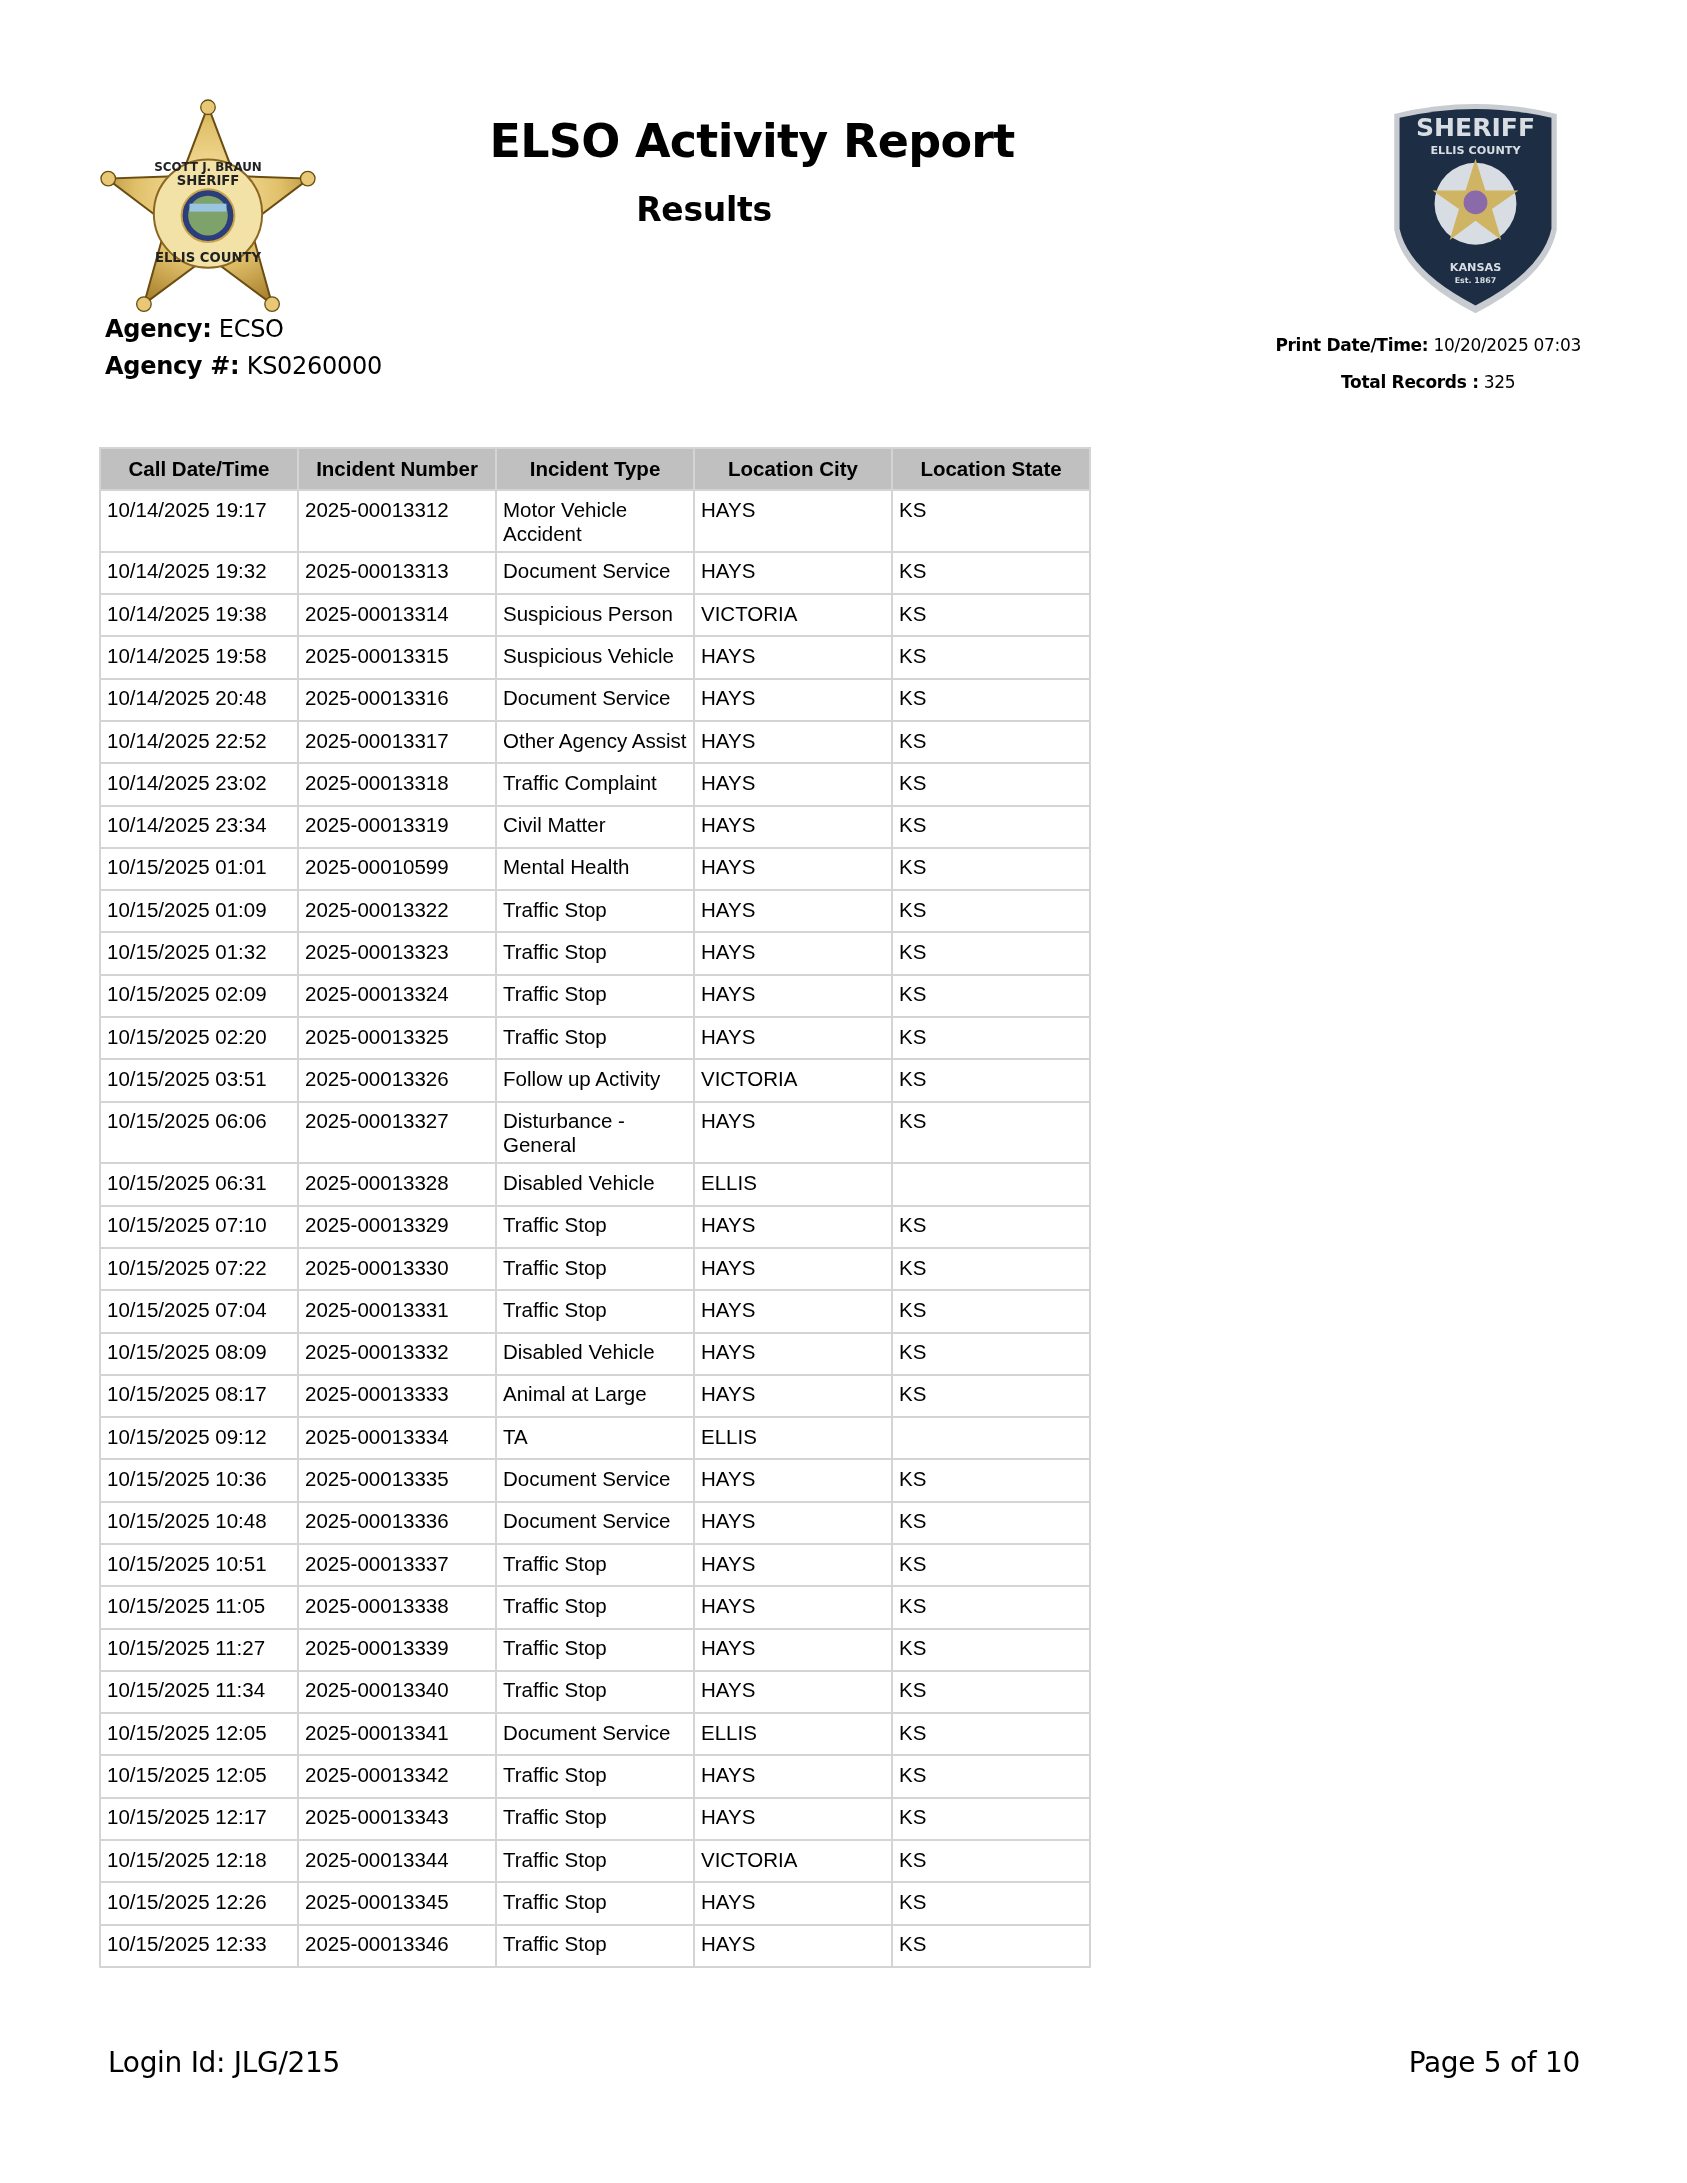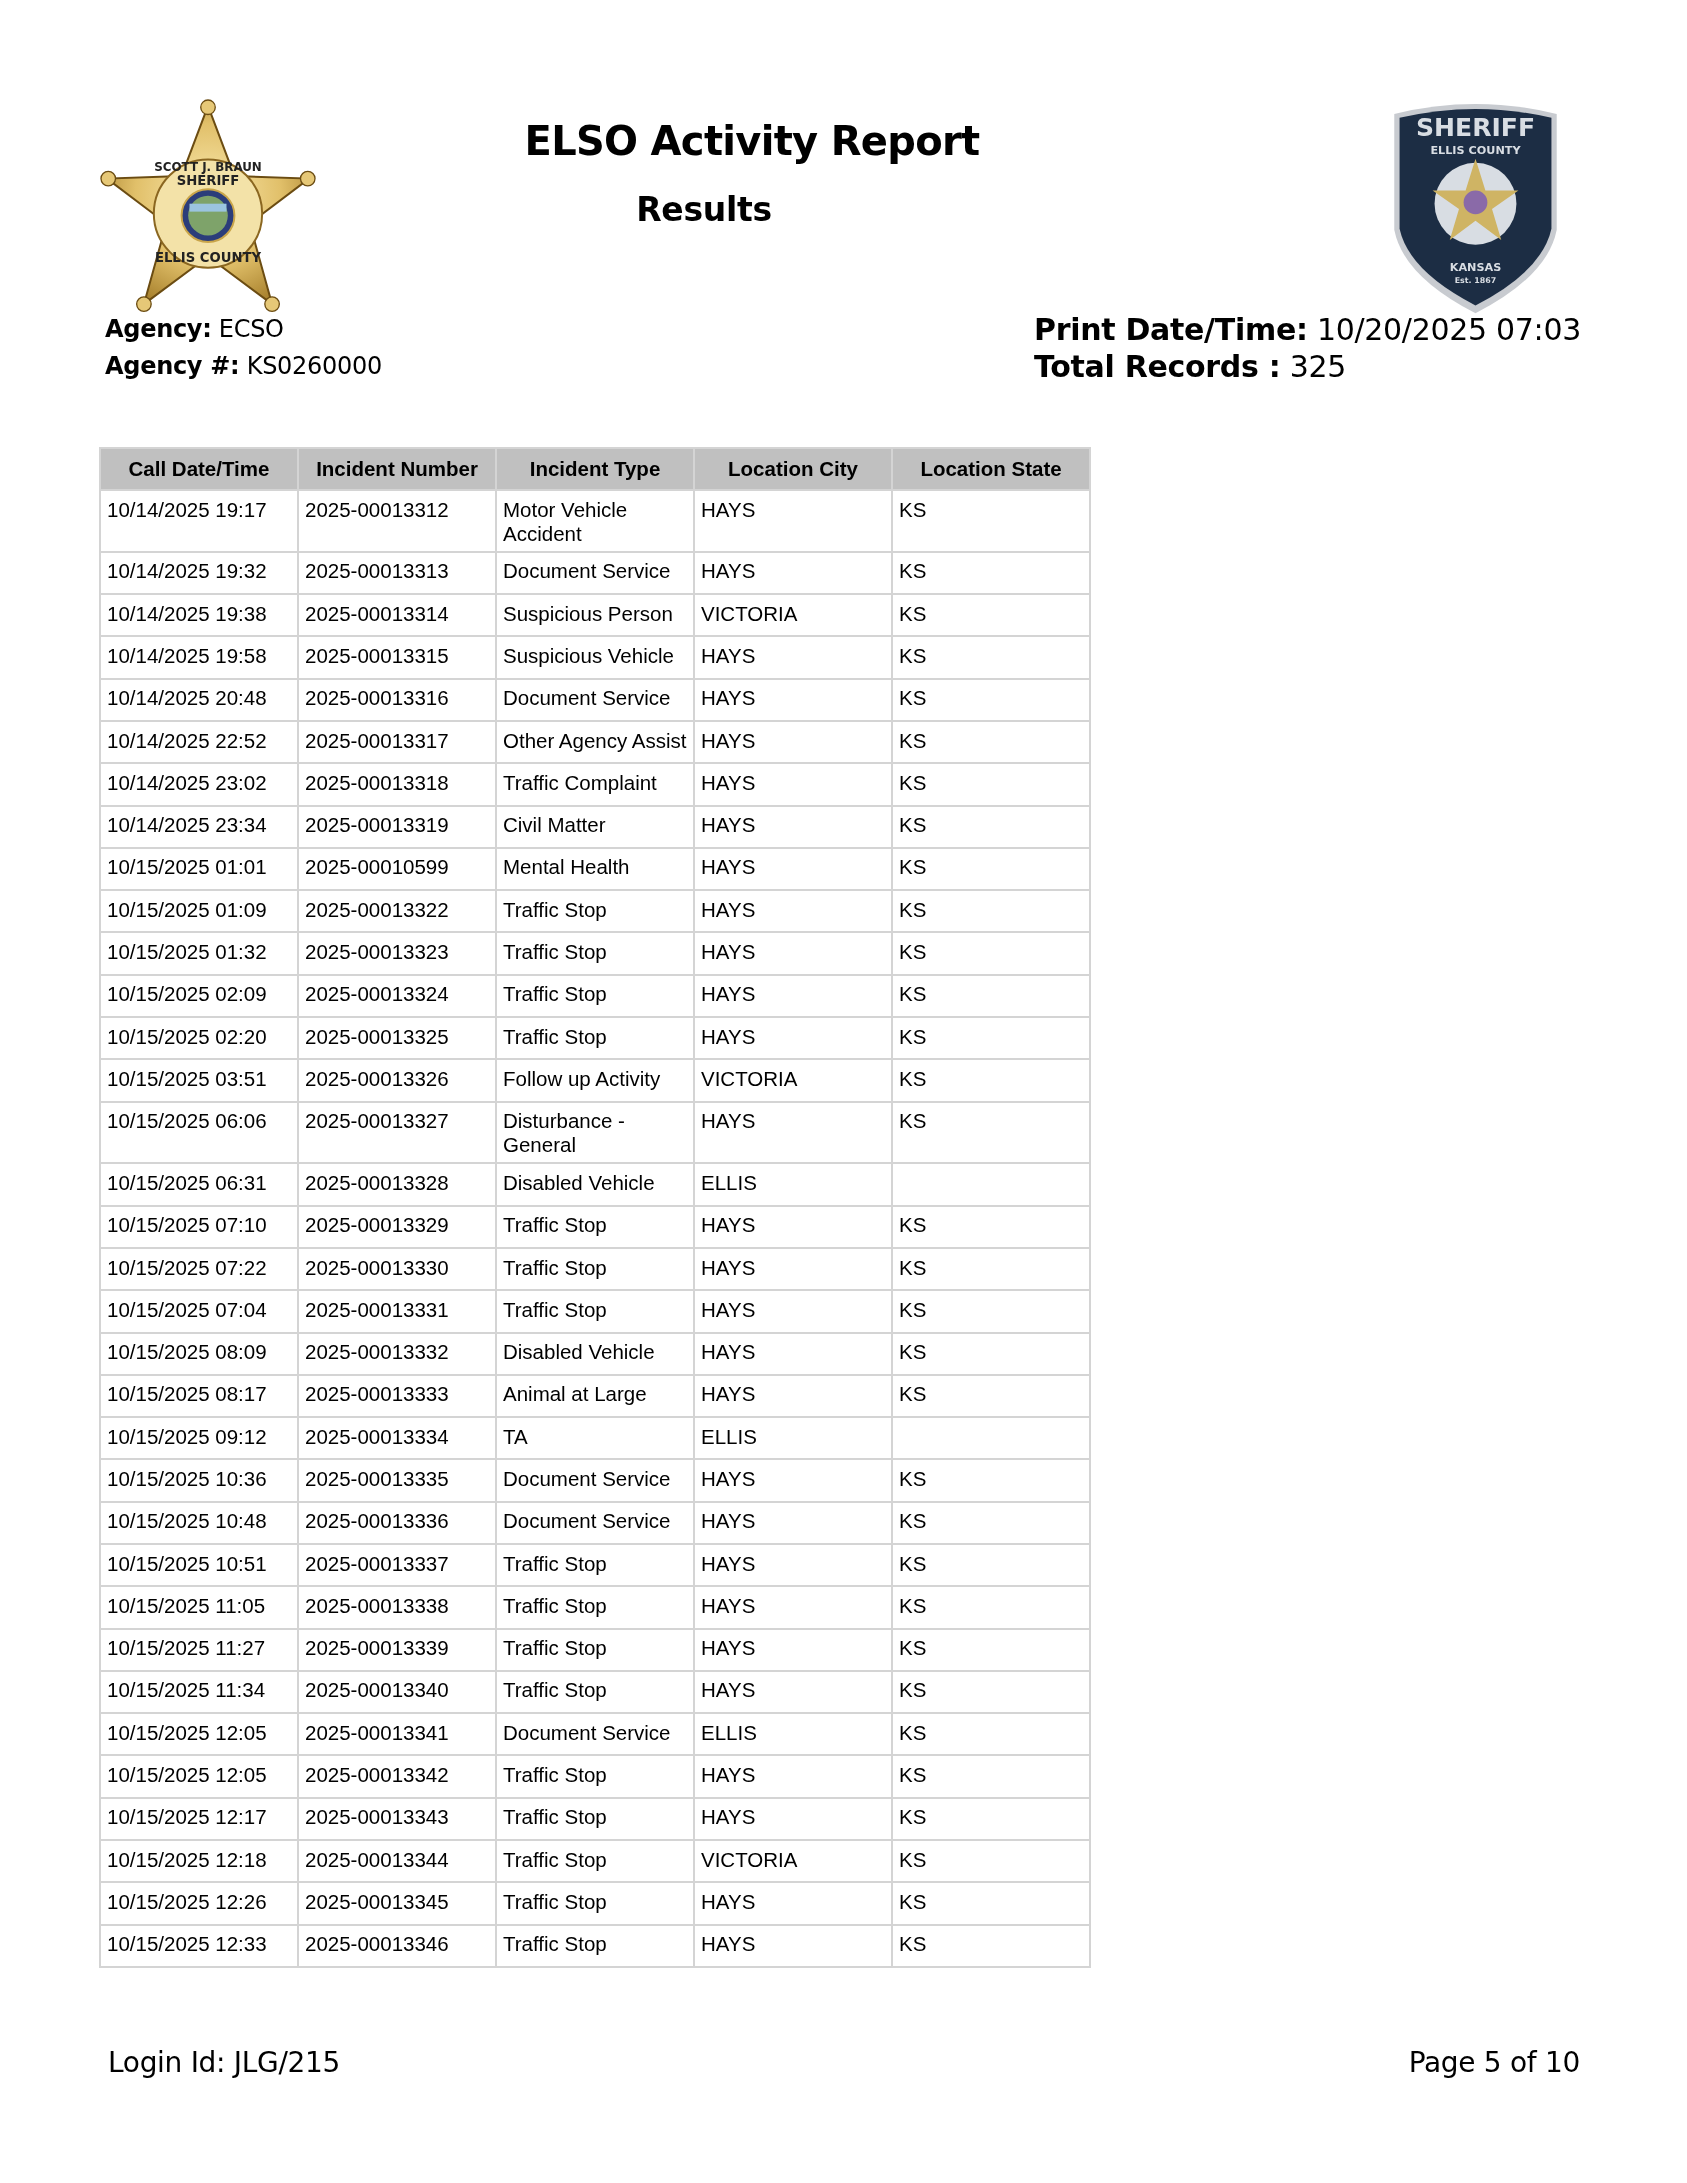--- a/index.html
+++ b/index.html
@@ -3,30 +3,30 @@
 <meta charset="utf-8">
 <style>
   html, body { margin: 0; padding: 0; background: #ffffff; }
   body { width: 1687px; height: 2183px; position: relative; overflow: hidden;
          font-family: "DejaVu Sans", "Liberation Sans", sans-serif; color: #000; }
 
   .badge-star { position: absolute; left: 99px; top: 98px; width: 218px; height: 218px; }
   .badge-patch { position: absolute; left: 1389px; top: 98px; width: 173px; height: 218px; }
 
   .title { position: absolute; left: 0; width: 1504px; top: 111px; text-align: center;
-           font-family: "DejaVu Sans", sans-serif; font-weight: bold; font-size: 40px;
+           font-family: "DejaVu Sans", sans-serif; font-weight: bold; font-size: 46px;
            letter-spacing: -0.7px; line-height: 60px; }
   .subtitle { position: absolute; left: 0; width: 1408px; top: 187px; text-align: center;
               font-family: "DejaVu Sans", sans-serif; font-weight: bold; font-size: 33px;
               line-height: 46px; letter-spacing: -0.3px; }
 
   .meta-left { position: absolute; left: 105px; top: 311px; font-size: 24px; line-height: 37px;
                font-family: "DejaVu Sans", sans-serif; letter-spacing: -0.3px; }
-  .meta-right { position: absolute; right: 106px; top: 311px; font-size: 30px; line-height: 37px;
-                text-align: left; font-family: "DejaVu Sans", sans-serif; letter-spacing: -0.3px; }
+  .meta-right { position: absolute; right: 106px; top: 327px; font-size: 17px; line-height: 37px;
+                text-align: center; font-family: "DejaVu Sans", sans-serif; letter-spacing: -0.3px; }
   .meta-line b { font-weight: bold; }
   .meta-val { font-weight: normal; }
 
   table.report { position: absolute; left: 99px; top: 447px; width: 992px;
                  border-collapse: separate; border-spacing: 2.6px 2.6px;
                  background: #d4d4d4; padding: 0; table-layout: fixed;
                  font-family: "Liberation Sans", sans-serif; }
   table.report th { background: #c0c0c0; height: 36px; font-size: 20.5px; font-weight: bold;
                     text-align: center; vertical-align: middle; padding: 2px 4px; white-space: nowrap; }
   table.report td { background: #ffffff; font-size: 20.5px; vertical-align: top;

